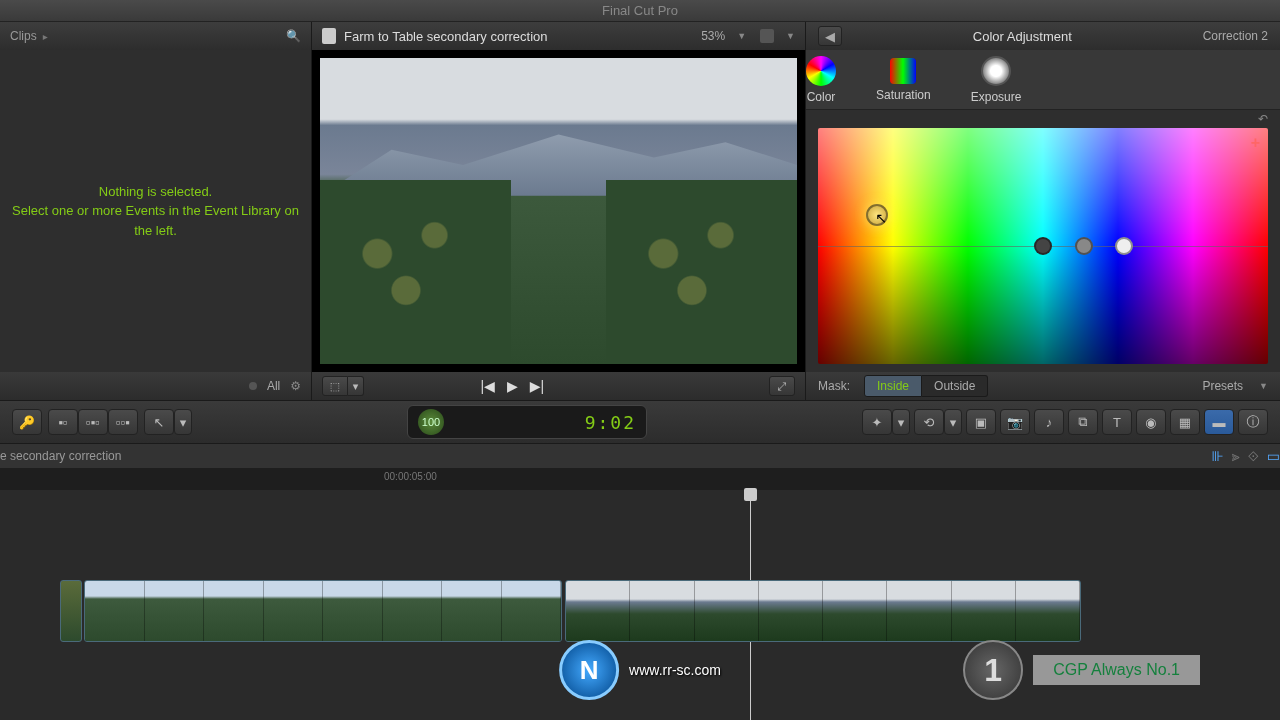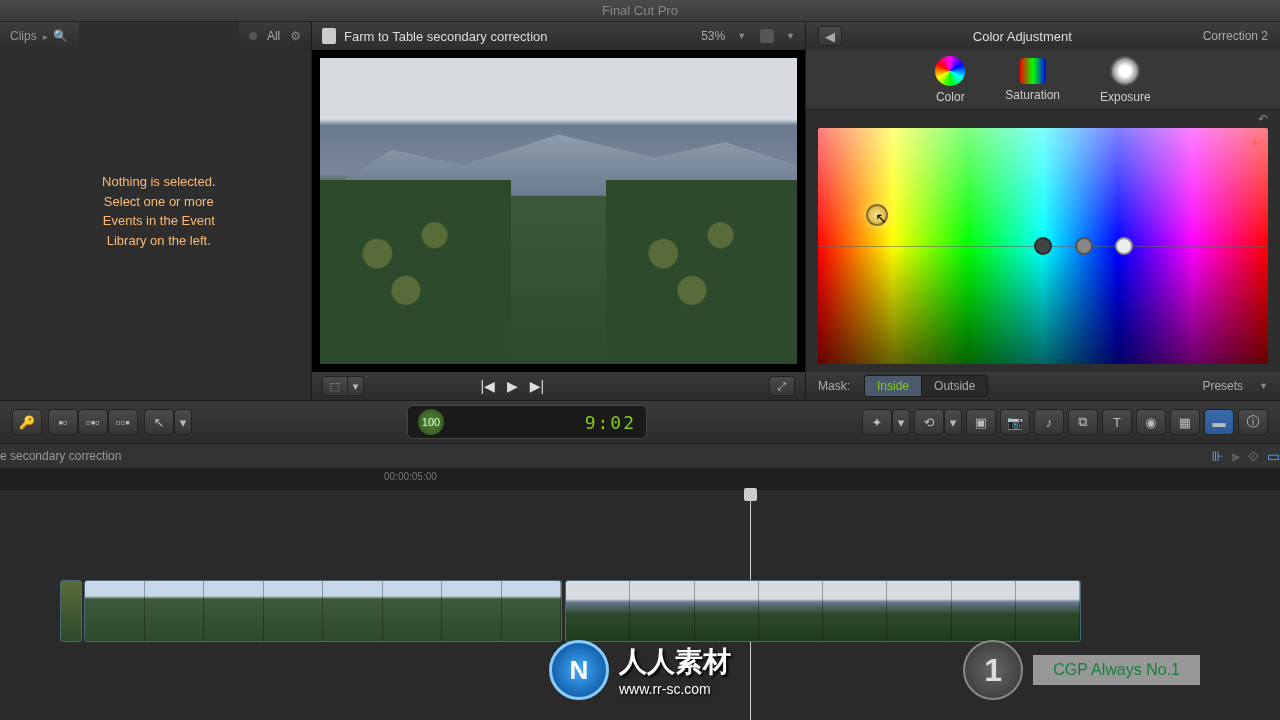--- a/index.html
+++ b/index.html
@@ -1,24 +1,24 @@
 <!DOCTYPE html>
 <html><head>
 <meta charset="utf-8">
 <style>
 *{margin:0;padding:0;box-sizing:border-box;font-family:-apple-system,Helvetica,Arial,sans-serif;user-select:none}
 body{width:1280px;height:720px;background:#000;overflow:hidden;color:#aaa;font-size:12px}
 .app{width:100%;height:100%;display:flex;flex-direction:column}
 .titlebar{height:22px;background:linear-gradient(#4a4a4a,#3a3a3a);display:flex;align-items:center;justify-content:center;color:#888;font-size:13px;border-bottom:1px solid #222}
 .upper{height:378px;display:flex;background:#2a2a2a}
-.sidebar{width:312px;background:#2e2e2e;display:flex;flex-direction:row;border-right:1px solid #1a1a1a}
+.sidebar{width:312px;background:#2e2e2e;display:flex;flex-direction:column;border-right:1px solid #1a1a1a}
 .sidebar-hdr{height:28px;background:linear-gradient(#3d3d3d,#2d2d2d);display:flex;align-items:center;padding:0 10px;color:#999;font-size:12px;gap:6px}
 .sidebar-hdr .arrow{font-size:10px;color:#777}
 .sidebar-hdr .search{margin-left:auto;color:#666}
-.sidebar-body{flex:1;display:flex;align-items:center;text-align:center;color:#fdba74;font-size:13px;line-height:1.5;padding:0 10px}
+.sidebar-body{flex:1;display:flex;align-items:center;text-align:center;color:#84cc16;font-size:13px;line-height:1.5;padding:0 10px}
 .sidebar-foot{height:28px;background:linear-gradient(#3a3a3a,#2c2c2c);display:flex;align-items:center;justify-content:flex-end;padding:0 10px;gap:10px}
 .dot{width:8px;height:8px;border-radius:50%;background:#555}
 .viewer{width:494px;background:#2a2a2a;display:flex;flex-direction:column;border-right:1px solid #1a1a1a}
 .viewer-hdr{height:28px;background:linear-gradient(#3d3d3d,#2d2d2d);display:flex;align-items:center;padding:0 10px;color:#ddd;font-size:13px;gap:8px}
 .doc-icon{width:14px;height:16px;background:#ccc;border-radius:2px}
 .zoom{margin-left:auto;color:#aaa;font-size:12px}
 .tri{font-size:9px;color:#888;margin-left:4px}
 .slider-ic{width:14px;height:14px;background:#555;border-radius:2px;margin-left:6px}
 .viewer-body{flex:1;background:#000;display:flex;align-items:center;justify-content:center;padding:8px}
 .video{width:100%;height:100%;background:linear-gradient(to bottom,#d8dce0 0%,#d8dce0 20%,#6b7a8f 22%,#7a8599 38%,#3d5a3d 42%,#2d4a2d 100%);position:relative;overflow:hidden}
@@ -31,21 +31,21 @@
 .btn-grp{display:flex}
 .btn-grp .btn-sm:first-child{border-radius:3px 0 0 3px}
 .btn-grp .btn-sm:last-child{border-radius:0 3px 3px 0;border-left:0}
 .transport{margin:0 auto;display:flex;gap:12px}
 .transport span{color:#ddd;font-size:14px;cursor:pointer}
 .inspector{flex:1;background:#2e2e2e;display:flex;flex-direction:column}
 .insp-hdr{height:28px;background:linear-gradient(#3d3d3d,#2d2d2d);display:flex;align-items:center;padding:0 12px;color:#ddd;font-size:13px}
 .back-btn{width:24px;height:20px;background:linear-gradient(#4a4a4a,#363636);border:1px solid #222;border-radius:3px;display:flex;align-items:center;justify-content:center;color:#aaa;font-size:13px}
 .insp-title{flex:1;text-align:center}
 .insp-sub{color:#aaa;font-size:12px;margin-left:auto}
-.tabs{height:60px;display:flex;justify-content:center;gap:40px;align-items:center;background:#383838;border-bottom:1px solid #222}
+.tabs{height:60px;display:flex;gap:40px;align-items:center;background:#383838;border-bottom:1px solid #222}
 .tab{display:flex;flex-direction:column;align-items:center;gap:4px;color:#ccc;font-size:12px;cursor:pointer}
 .tab-ic{width:30px;height:30px;border-radius:50%}
 .tab-ic.color{background:conic-gradient(#f0f,#00f,#0ff,#0f0,#ff0,#f00,#f0f)}
 .tab-ic.sat{background:linear-gradient(90deg,#f00,#0f0,#00f);border-radius:4px;width:26px;height:26px}
 .tab-ic.exp{background:radial-gradient(circle,#fff 30%,#888 70%);border:2px solid #555}
 .undo{height:18px;display:flex;justify-content:flex-end;padding:0 12px;align-items:center;color:#888}
 .colorboard{flex:1;margin:0 12px 8px;position:relative;background:linear-gradient(to bottom,rgba(255,255,255,0.5) 0%,transparent 50%,rgba(0,0,0,0.6) 100%),linear-gradient(to right,#f00,#ff8000,#ff0,#80ff00,#0f0,#00ff80,#0ff,#0080ff,#00f,#8000ff,#f0f,#ff0080,#f00);border-radius:2px}
 .midline{position:absolute;top:50%;left:0;right:0;height:1px;background:rgba(100,100,100,0.6)}
 .puck{position:absolute;width:22px;height:22px;border-radius:50%;border:2px solid rgba(0,0,0,0.4);transform:translate(-50%,-50%)}
 .puck.p1{top:37%;left:13%;background:radial-gradient(circle,#ffe680,#c9a43a);box-shadow:0 0 12px rgba(255,230,120,0.7)}
@@ -272,21 +272,20 @@
             <div class="thumb t2"></div>
             <div class="thumb t2"></div>
           </div>
       </div>
     </div>
   </div>
 
   <div class="watermark">
     <div class="wm-logo">N</div>
     <div class="wm-text">
-      <span class="wm-cn">人人素材</span>
       <span class="wm-url">www.rr-sc.com</span>
     </div>
   </div>
   <div class="wm-badge">
     <div class="wm-num">1</div>
     <div class="wm-tag">CGP Always No.1</div>
   </div>
 </div>
 
 </body></html>

